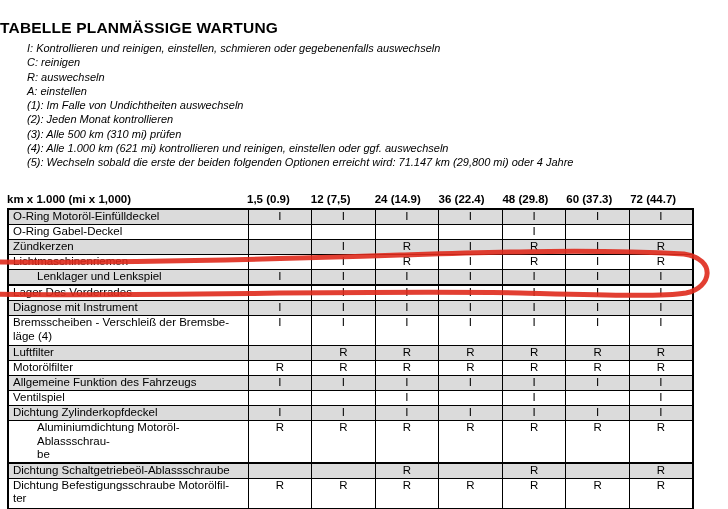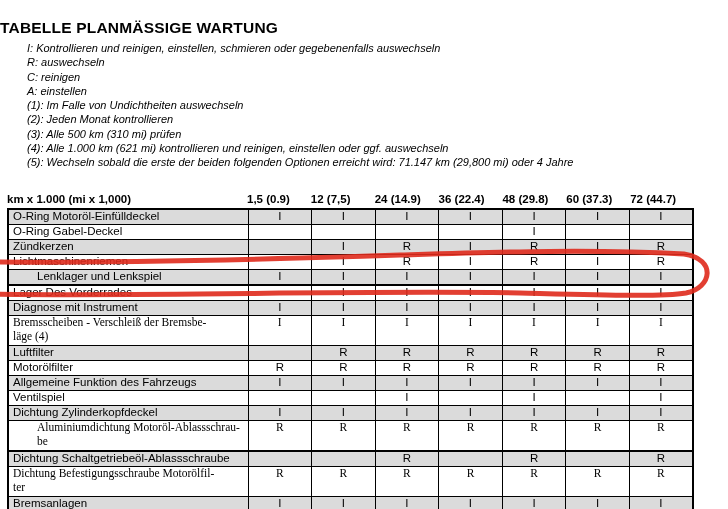--- a/index.html
+++ b/index.html
@@ -31,37 +31,37 @@
   }
   table.maint col.lab{width:240px;}
   table.maint td{
     border:1px solid #000;font-size:11.5px;line-height:13.5px;
     padding:0 0 0 4px;height:14px;vertical-align:top;overflow:hidden;
   }
   table.maint td.val{text-align:center;padding:0;}
   tr.shaded td{background:#dbdbdb;}
   tr.thickbelow td{border-bottom:2.5px solid #000;padding-left:28px;}
   td.lblcell{white-space:pre-line;}
-  tr.twoline td{height:29px;font-family:Liberation Serif, serif;}
+  tr.twoline td{height:29px;}
   .annot-svg{
     position:absolute;left:0;top:240px;width:728px;height:72px;
     pointer-events:none;
   }
 </style>
 </head>
 <body>
 
 <div class="page">
 
   <div class="doc-title">TABELLE PLANMÄSSIGE WARTUNG</div>
 
   <div class="legend">
     <div>I: Kontrollieren und reinigen, einstellen, schmieren oder gegebenenfalls auswechseln</div>
+    <div>C: reinigen</div>
     <div>R: auswechseln</div>
-    <div>C: reinigen</div>
     <div>A: einstellen</div>
     <div>(1): Im Falle von Undichtheiten auswechseln</div>
     <div>(2): Jeden Monat kontrollieren</div>
     <div>(3): Alle 500 km (310 mi) prüfen</div>
     <div>(4): Alle 1.000 km (621 mi) kontrollieren und reinigen, einstellen oder ggf. auswechseln</div>
     <div>(5): Wechseln sobald die erste der beiden folgenden Optionen erreicht wird: 71.147 km (29,800 mi) oder 4 Jahre</div>
   </div>
 
   <div class="tablewrap">
     <div class="thead">

